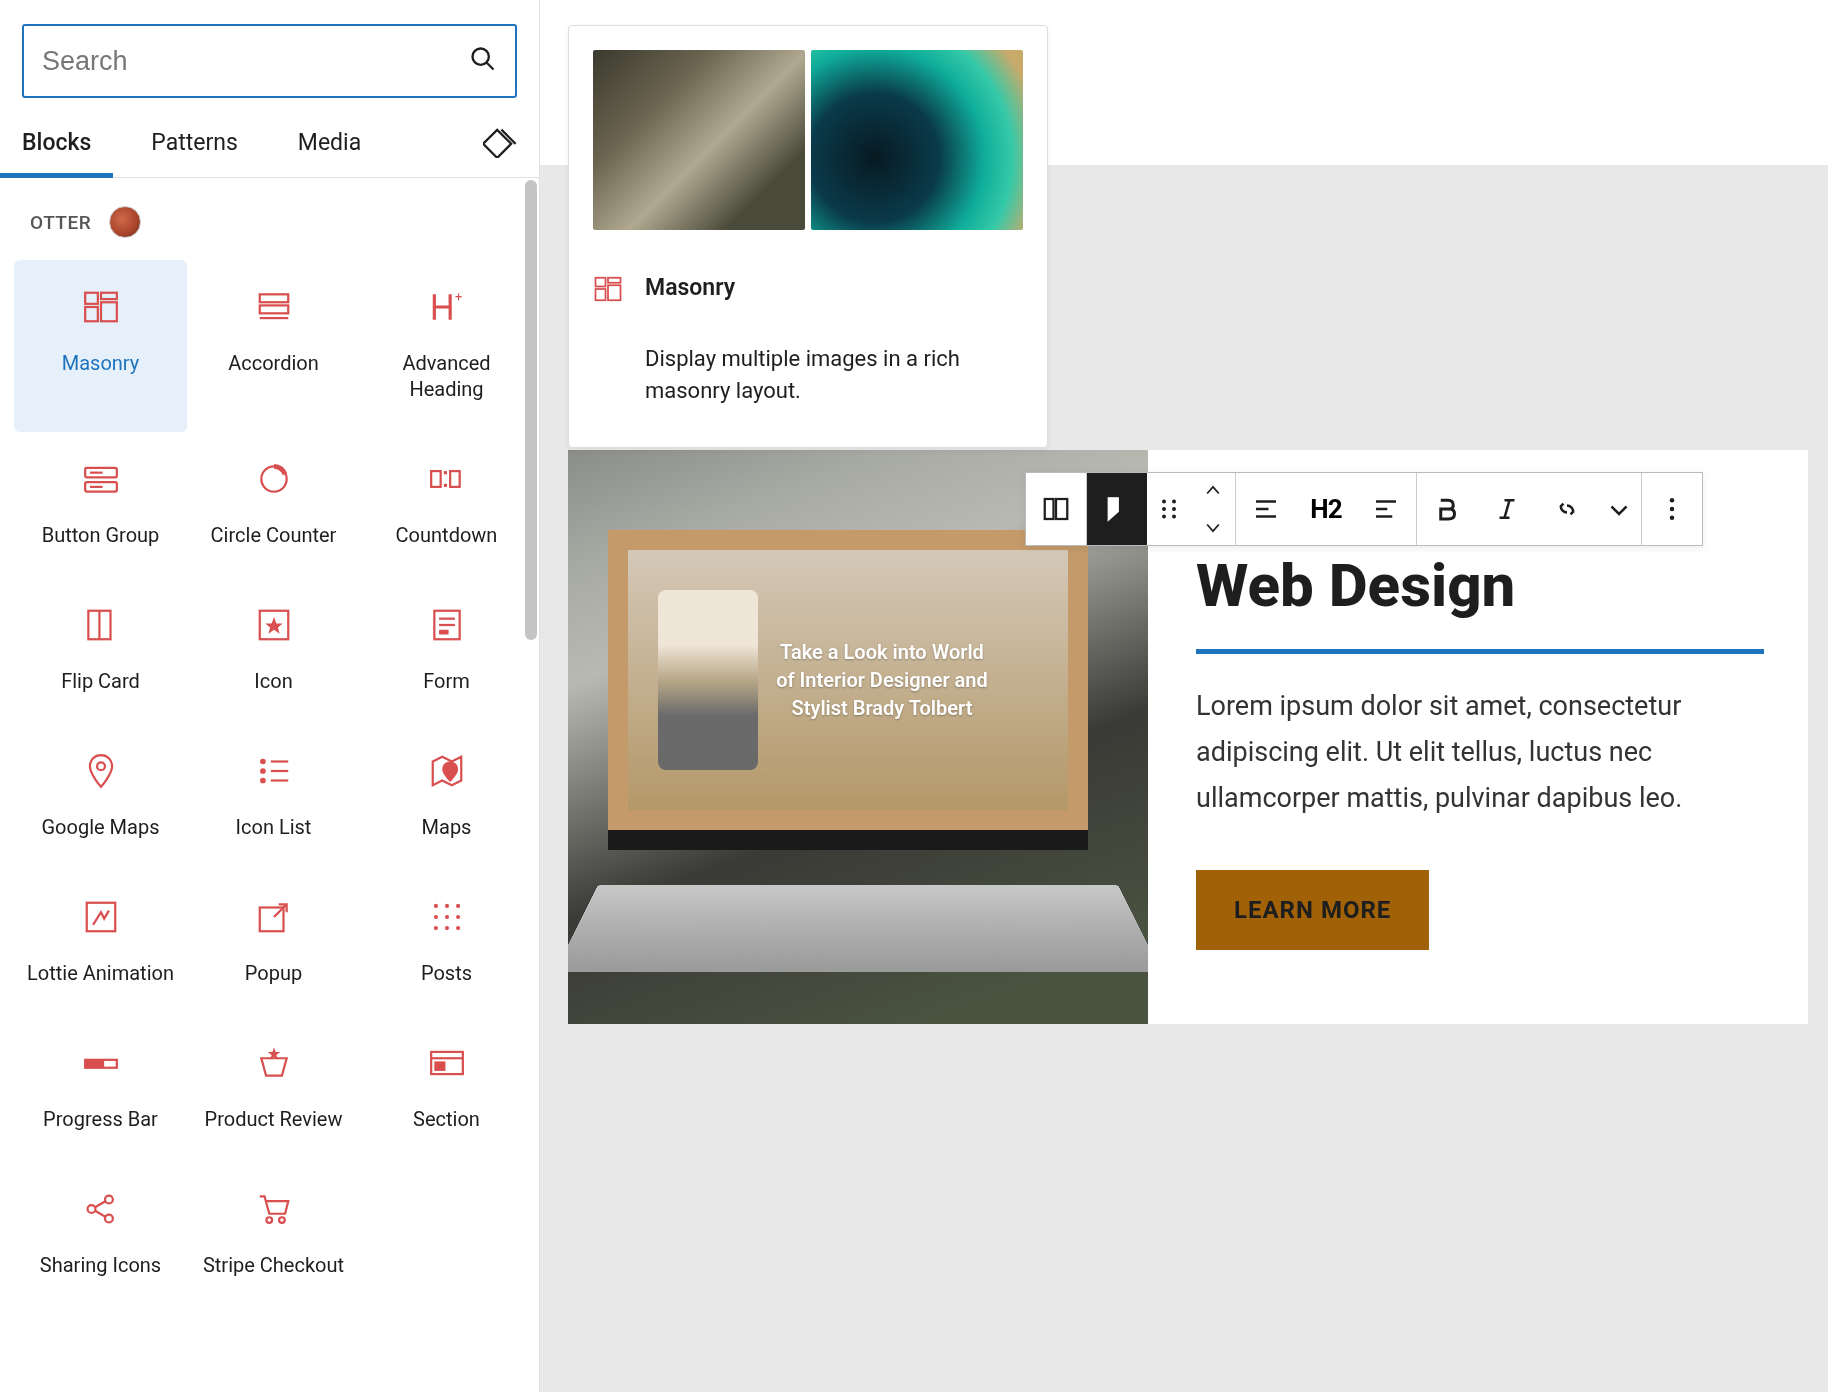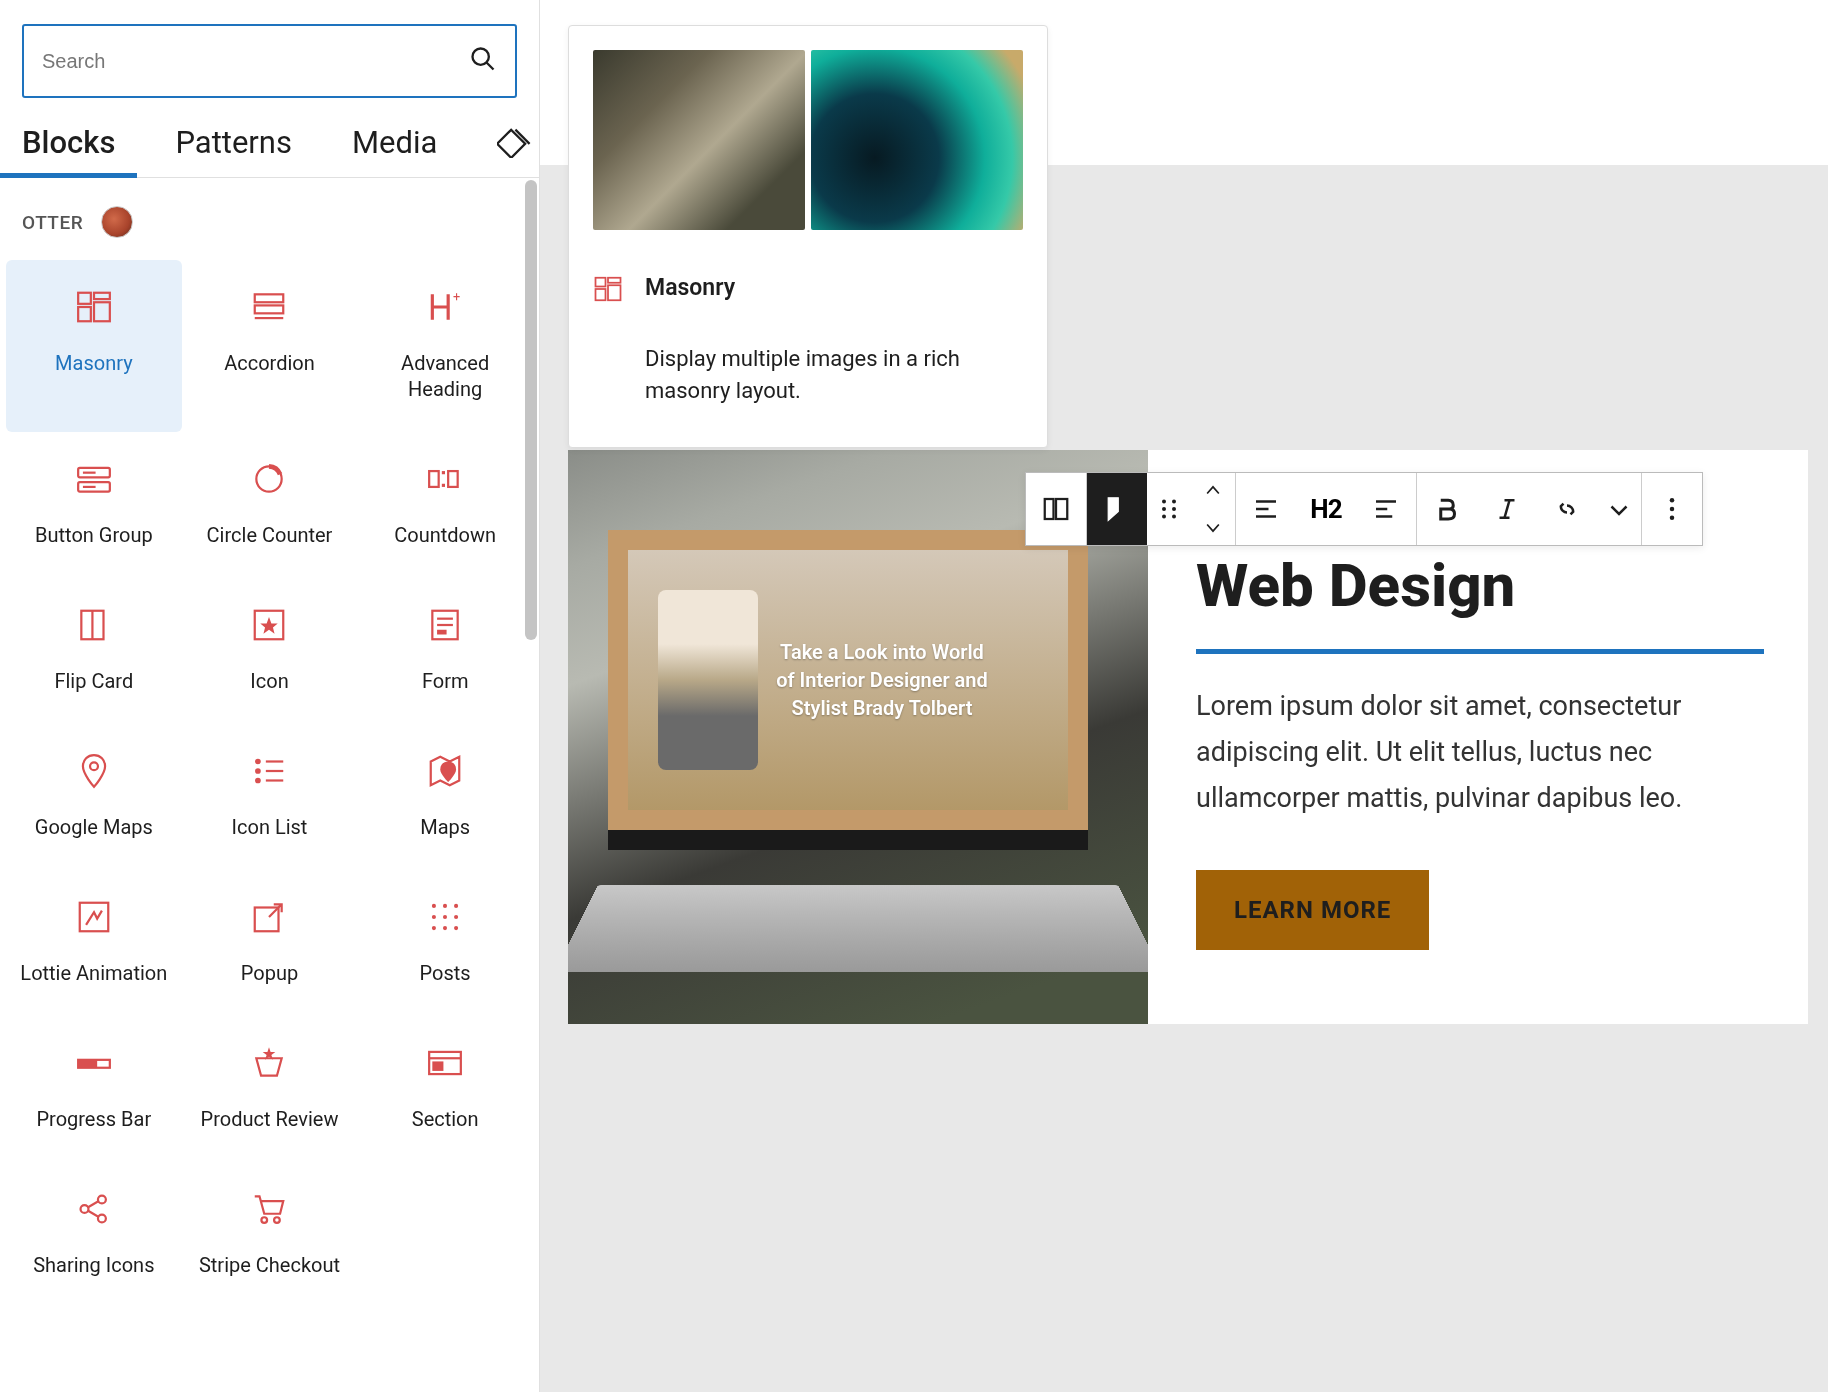--- a/index.html
+++ b/index.html
@@ -3,32 +3,32 @@
 <meta charset="utf-8">
 <style>
   * { box-sizing: border-box; margin: 0; padding: 0; }
   body { font-family: -apple-system, BlinkMacSystemFont, "Segoe UI", Roboto, sans-serif; background: #fff; overflow: hidden; width: 1828px; height: 1392px; }
   .app { display: flex; width: 100%; height: 100%; }
 
   
   .sidebar { width: 540px; border-right: 1px solid #e0e0e0; display: flex; flex-direction: column; background: #fff; position: relative; }
   .search-wrap { padding: 24px 22px 10px 22px; }
   .search-box { border: 2px solid #1e73be; border-radius: 3px; display: flex; align-items: center; padding: 0 18px; height: 74px; }
-  .search-input { flex: 1; border: none; outline: none; font-size: 20px; color: #a21caf; background: transparent; }
+  .search-input { flex: 1; border: none; outline: none; font-size: 27px; color: #a21caf; background: transparent; }
   .search-input::placeholder { color: #777; }
   .search-icon svg { width: 28px; height: 28px; }
 
   .tabs { display: flex; align-items: center; padding: 0 22px; border-bottom: 1px solid #e0e0e0; height: 70px; gap: 60px; }
-  .tab { font-size: 31px; color: #1e1e1e; cursor: pointer; height: 100%; display: flex; align-items: center; position: relative; }
+  .tab { font-size: 23px; color: #1e1e1e; cursor: pointer; height: 100%; display: flex; align-items: center; position: relative; }
   .tab.active::after { content: ""; position: absolute; bottom: -1px; left: -22px; right: -22px; height: 5px; background: #1e73be; }
   .tab.active { font-weight: 500; }
   .collapse-icon { margin-left: auto; }
   .collapse-icon svg { width: 34px; height: 34px; }
 
-  .scroll { overflow-y: auto; flex: 1; }
+  .scroll { overflow-y: auto; flex: 1; padding-left: 8px; }
   .section-head { display: flex; align-items: center; gap: 18px; padding: 28px 22px 12px 22px; font-size: 19px; font-weight: 500; color: #555; letter-spacing: 0.5px; }
   .otter-avatar { width: 32px; height: 32px; border-radius: 50%; background: radial-gradient(circle at 40% 40%, #d16a4a 0%, #a8432b 60%, #5c291a 100%); border: 1px solid #ccc; }
 
   .block-grid { display: grid; grid-template-columns: repeat(3, 1fr); gap: 0; padding: 10px 6px; }
   .block-item { display: flex; flex-direction: column; align-items: center; justify-content: flex-start; padding: 28px 8px 30px 8px; border-radius: 6px; cursor: pointer; text-align: center; }
   .block-item.selected { background: #e6f0fa; }
   .block-item.selected .block-label { color: #1e73be; }
   .block-icon { width: 38px; height: 38px; display: flex; align-items: center; justify-content: center; margin-bottom: 24px; }
   .block-icon svg { width: 38px; height: 38px; stroke: #d94f4f; fill: none; stroke-width: 1.4; }
   .block-label { font-size: 20px; color: #1e1e1e; line-height: 1.3; }

